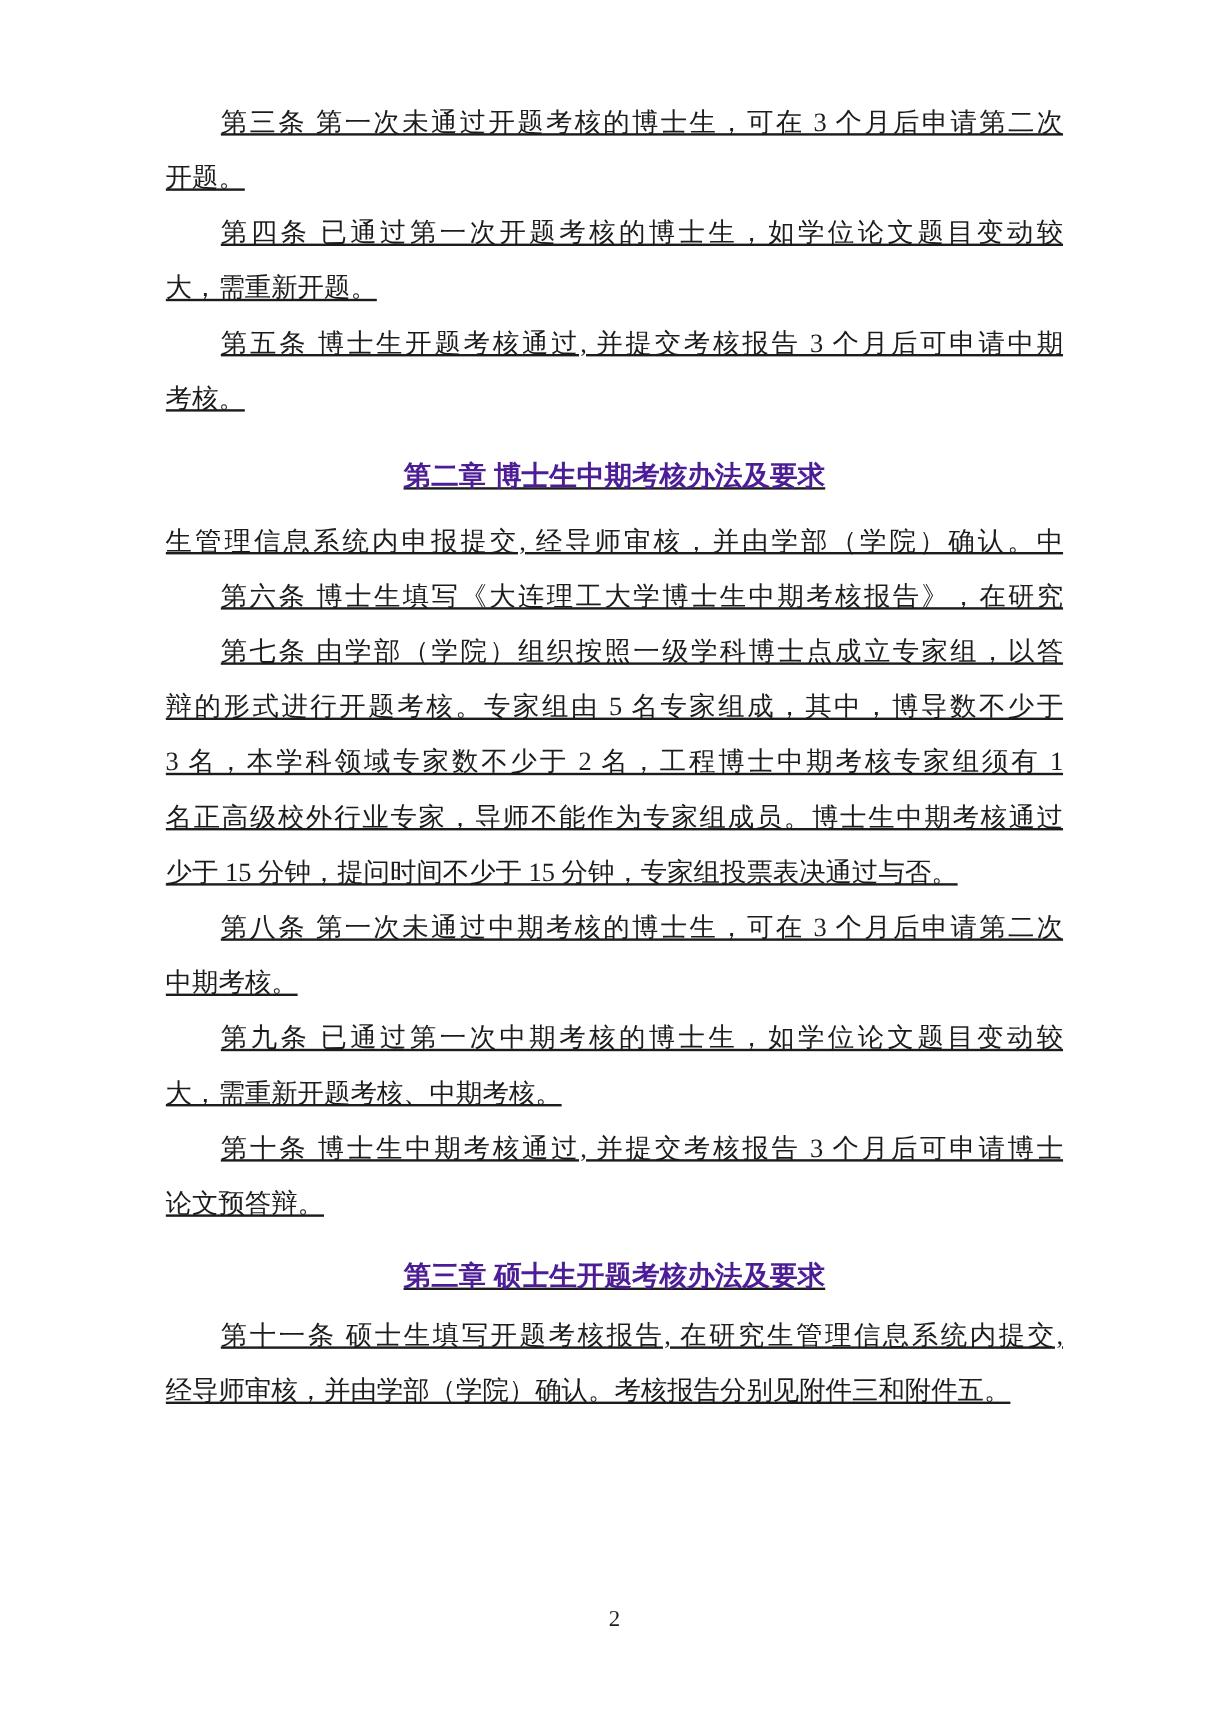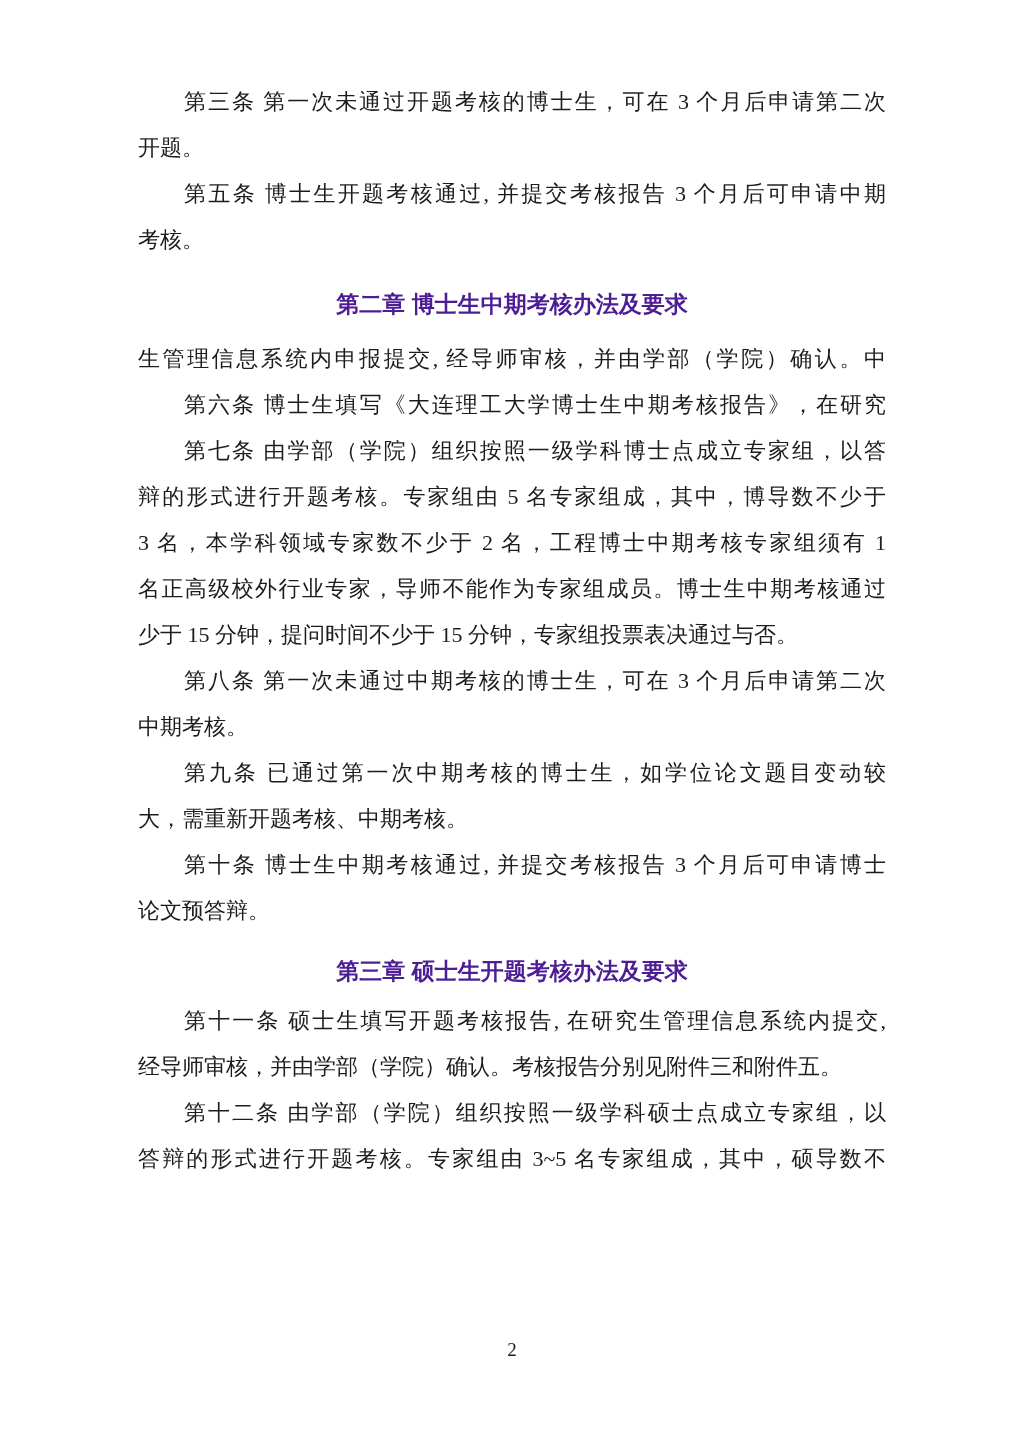--- a/index.html
+++ b/index.html
@@ -12,20 +12,21 @@
   .page {
     position: relative;
     width: 1024px; height: 1447px;
     overflow: hidden;
     background: #ffffff;
   }
   .content {
     position: absolute;
     left: 138px; top: 79px;
     width: 748px;
+    text-decoration: underline;
   }
   .para { margin: 0; padding: 0; }
   .line {
     font-size: 22px;
     height: 46px;
     line-height: 46px;
     text-align: justify;
     text-align-last: justify;
     overflow: hidden;
   }
@@ -59,20 +60,24 @@
 <body>
 
 <div class="page">
   <div class="content">
 
     <div class="para">
       <div class="line first">第三条 第一次未通过开题考核的博士生，可在 3 个月后申请第二次</div>
       <div class="line lastline">开题。</div>
     </div>
 
+    <div class="para">
+      <div class="line first">第四条 已通过第一次开题考核的博士生，如学位论文题目变动较</div>
+      <div class="line lastline">大，需重新开题。</div>
+    </div>
 
     <div class="para">
       <div class="line first">第五条 博士生开题考核通过, 并提交考核报告 3 个月后可申请中期</div>
       <div class="line lastline">考核。</div>
     </div>
 
     <div class="heading h-ch2">第二章 博士生中期考核办法及要求</div>
 
     <div class="para">
       <div class="line">生管理信息系统内申报提交, 经导师审核，并由学部（学院）确认。中</div>
@@ -102,21 +107,17 @@
       <div class="line lastline">论文预答辩。</div>
     </div>
 
     <div class="heading h-ch3">第三章 硕士生开题考核办法及要求</div>
 
     <div class="para">
       <div class="line first">第十一条 硕士生填写开题考核报告, 在研究生管理信息系统内提交,</div>
       <div class="line lastline">经导师审核，并由学部（学院）确认。考核报告分别见附件三和附件五。</div>
     </div>
 
-    <div class="para">
-      <div class="line first">第十二条 由学部（学院）组织按照一级学科硕士点成立专家组，以</div>
-      <div class="line">答辩的形式进行开题考核。专家组由 3~5 名专家组成，其中，硕导数不</div>
-    </div>
 
   </div>
 
   <div class="footer">2</div>
 </div>
 
 </body></html>

